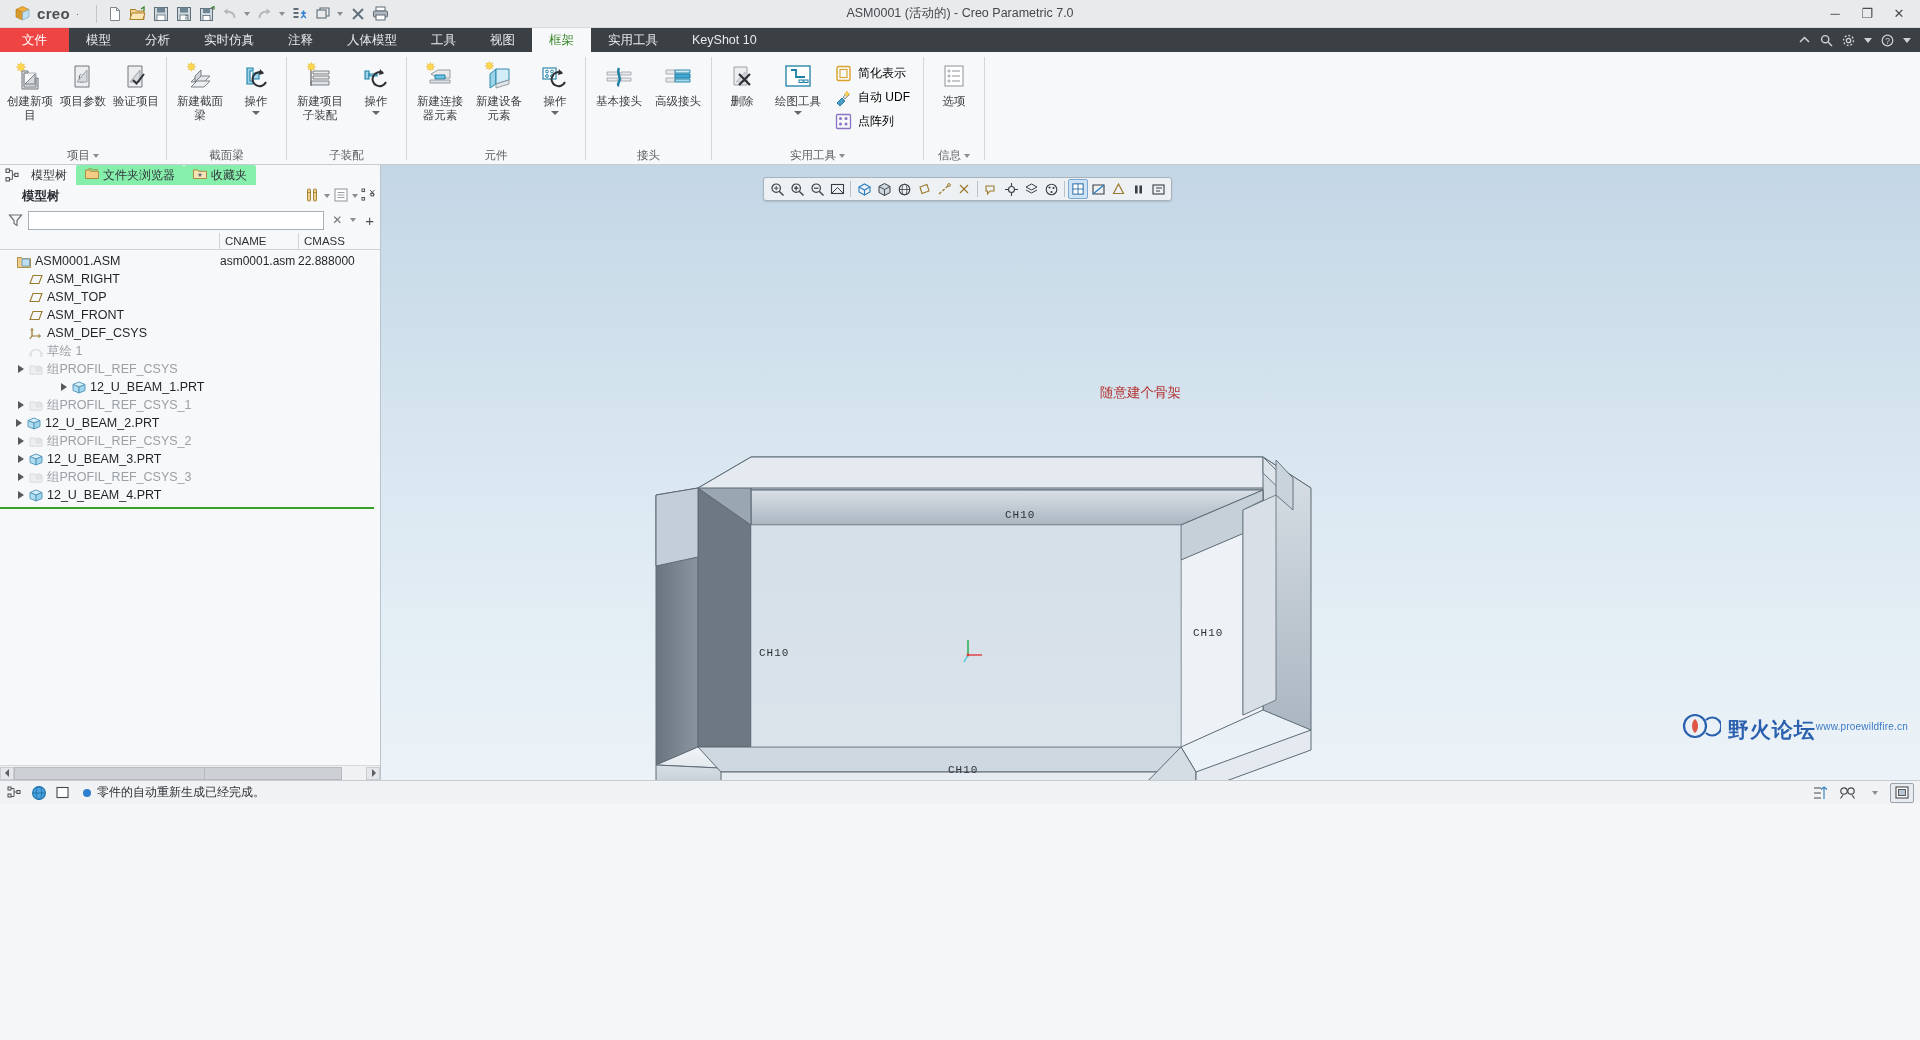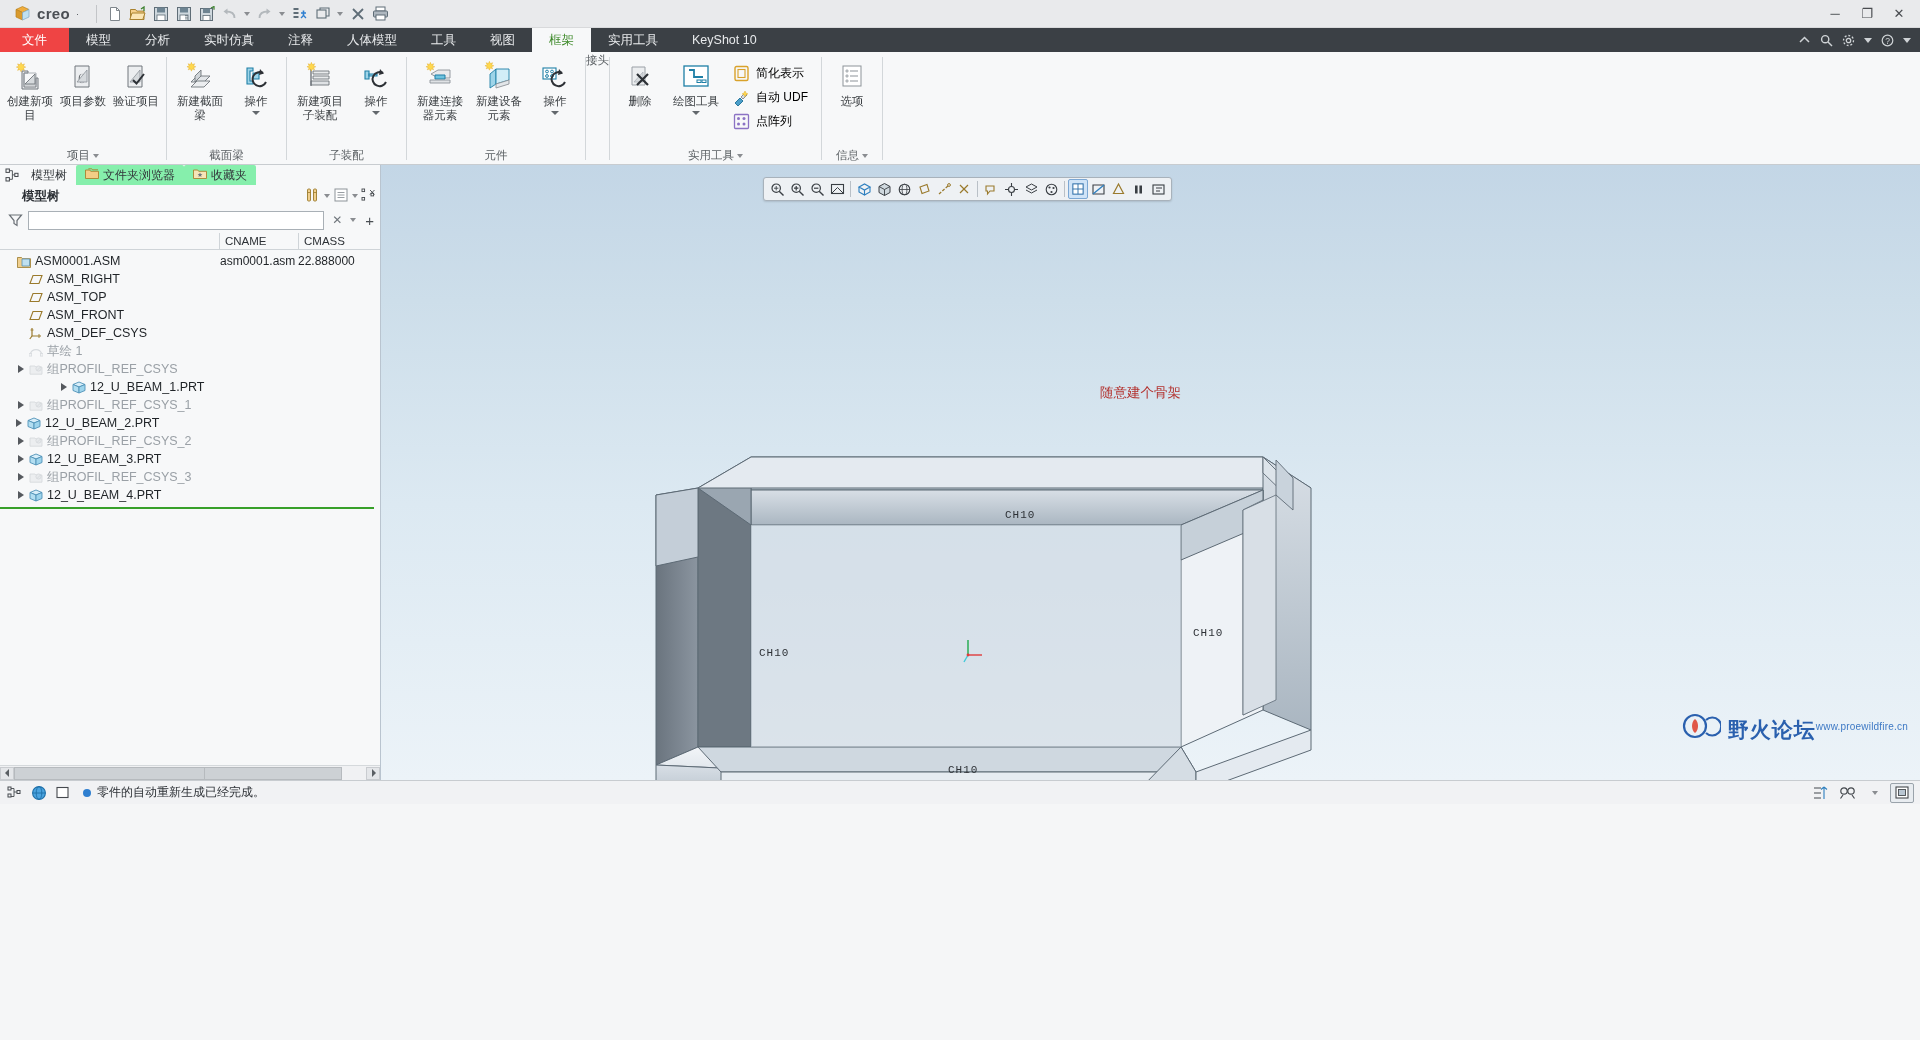--- a/index.html
+++ b/index.html
@@ -248,20 +248,21 @@
           </svg>
       </div>
       <div class="qat-btn">
         <svg width="17" height="15" viewBox="0 0 17 15">
             <rect x="4" y="1" width="9" height="4" fill="#fff" stroke="#5f6d77" stroke-width="1"></rect>
             <rect x="1.5" y="5" width="14" height="6" rx="1" fill="#aeb7bf" stroke="#5f6d77" stroke-width="1"></rect>
             <rect x="4" y="9" width="9" height="5" fill="#fff" stroke="#5f6d77" stroke-width="1"></rect>
           </svg>
       </div>
     </div>
+    <div class="titlebar-title">ASM0001 (活动的) - Creo Parametric 7.0</div>
     <div class="win-ctrls">
       <div class="win-btn">─</div>
       <div class="win-btn">❐</div>
       <div class="win-btn close">✕</div>
     </div>
   </div>
 
   <div class="tabstrip">
     <div class="tab file">文件</div>
     <div class="tab">模型</div>
@@ -461,20 +462,44 @@
           <i class="rcaret"></i>
         </div>
       </div>
       <div class="rgroup-label">
         <span>元件</span>
       </div>
     </div>
     <div class="rgroup-sep"></div>
 
     <div class="rgroup">
+      <div class="rgroup-items">
+        <div class="rbig w58">
+          <span class="ricon">
+            <svg width="32" height="32" viewBox="0 0 32 32">
+              <path d="M4,12 h11 v3 h-11 Z M4,18 h11 v3 h-11 Z" fill="#e8eaec" stroke="#9aa0a6" stroke-width=".8"></path>
+              <path d="M18,12 h10 v3 h-10 Z M18,18 h10 v3 h-10 Z" fill="#e8eaec" stroke="#9aa0a6" stroke-width=".8"></path>
+              <path d="M16,8 C13,13 19,17 16,22 C14,25 16,26 16,26" fill="none" stroke="#1e7fa6" stroke-width="2.4"></path>
+            </svg>
+          </span>
+          <span class="rlabel">基本接头</span>
+        </div>
+        <div class="rbig w58">
+          <span class="ricon">
+            <svg width="32" height="32" viewBox="0 0 32 32">
+              <path d="M4,10 h9 v4 h-9 Z" fill="#e8eaec" stroke="#9aa0a6" stroke-width=".8"></path>
+              <path d="M4,18 h9 v4 h-9 Z" fill="#e8eaec" stroke="#9aa0a6" stroke-width=".8"></path>
+              <path d="M13,14 h15 v4 h-15 Z" fill="#3fa8d4" stroke="#1e7fa6" stroke-width="1"></path>
+              <path d="M13,10 h15 v3 h-15 Z" fill="#cfe9f4" stroke="#1e7fa6" stroke-width=".9"></path>
+              <path d="M13,19 h15 v3 h-15 Z" fill="#a5d9ec" stroke="#1e7fa6" stroke-width=".9"></path>
+            </svg>
+          </span>
+          <span class="rlabel">高级接头</span>
+        </div>
+      </div>
       <div class="rgroup-label">
         <span>接头</span>
       </div>
     </div>
     <div class="rgroup-sep"></div>
 
     <div class="rgroup">
       <div class="rgroup-items">
         <div class="rbig">
           <span class="ricon">

